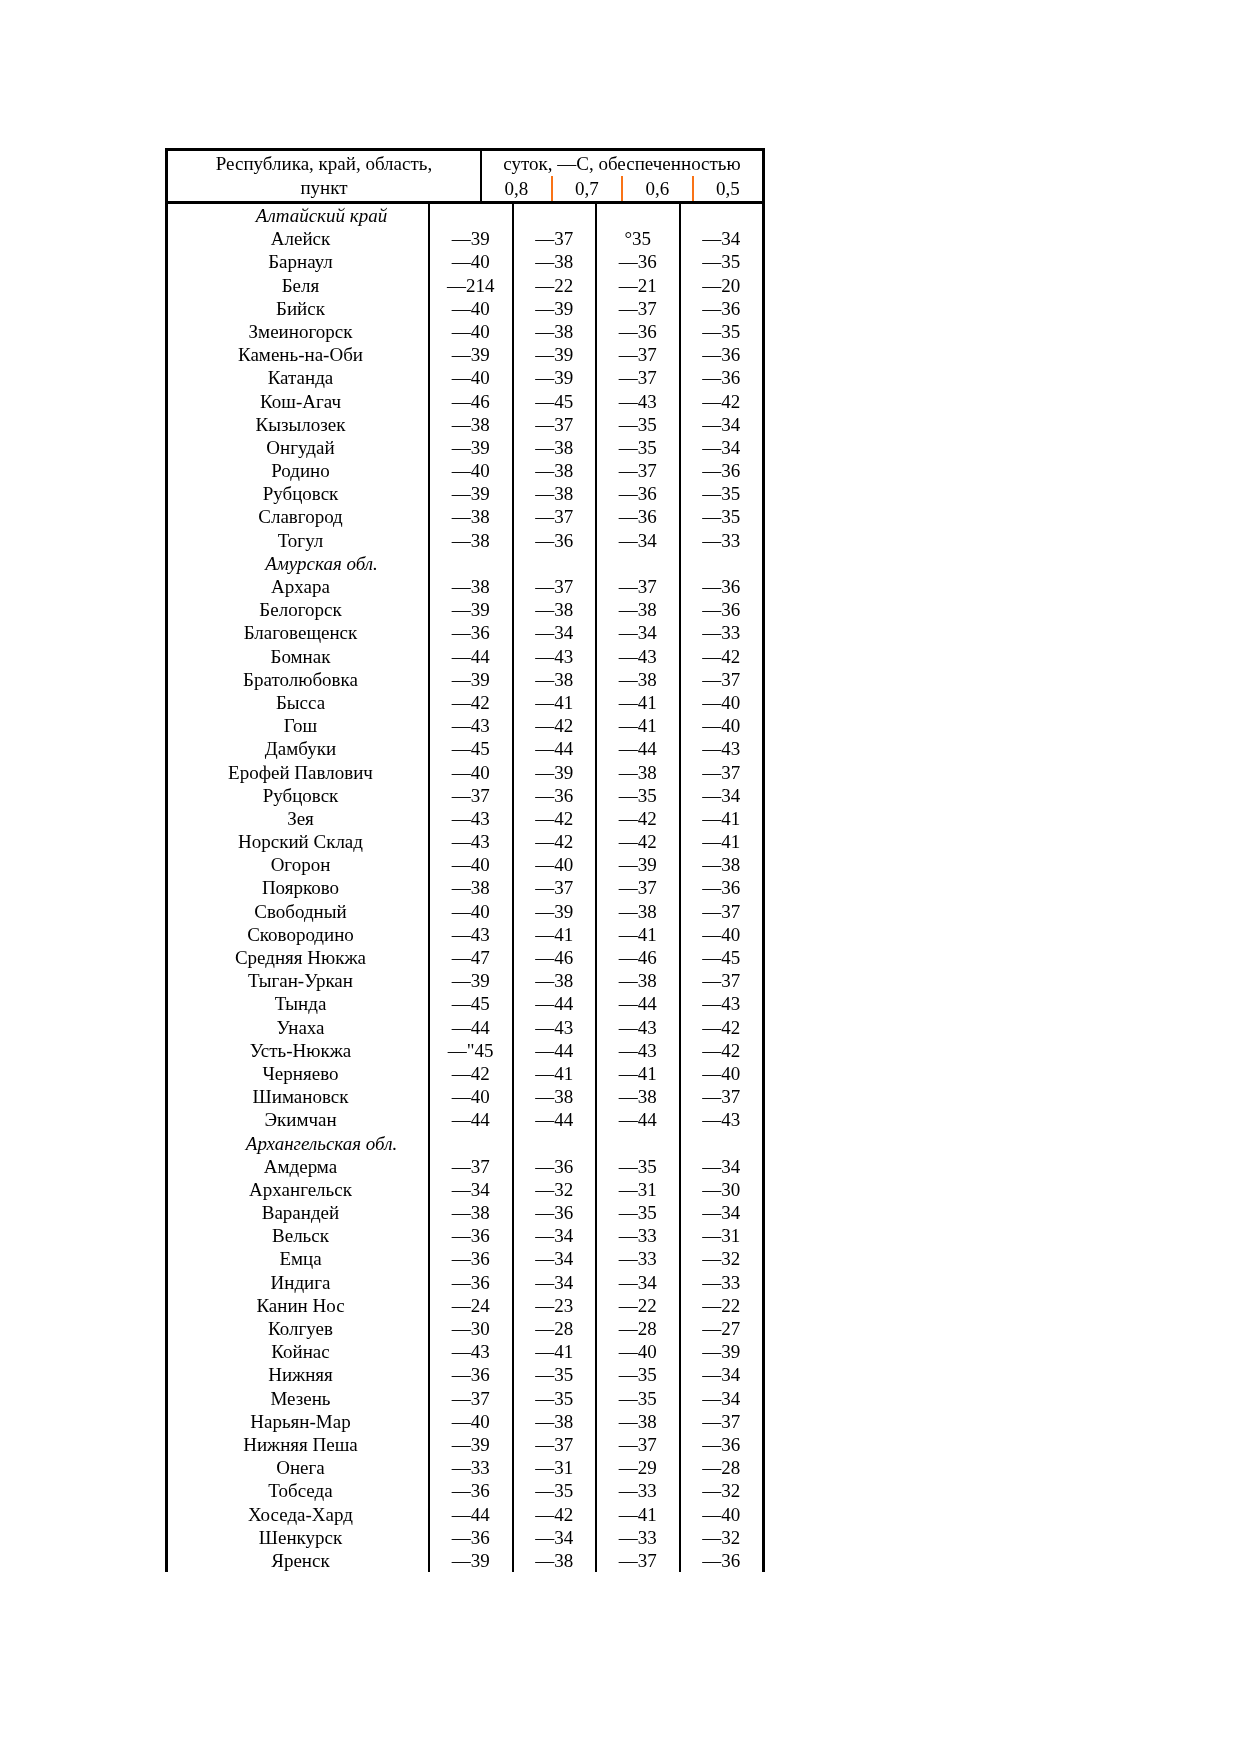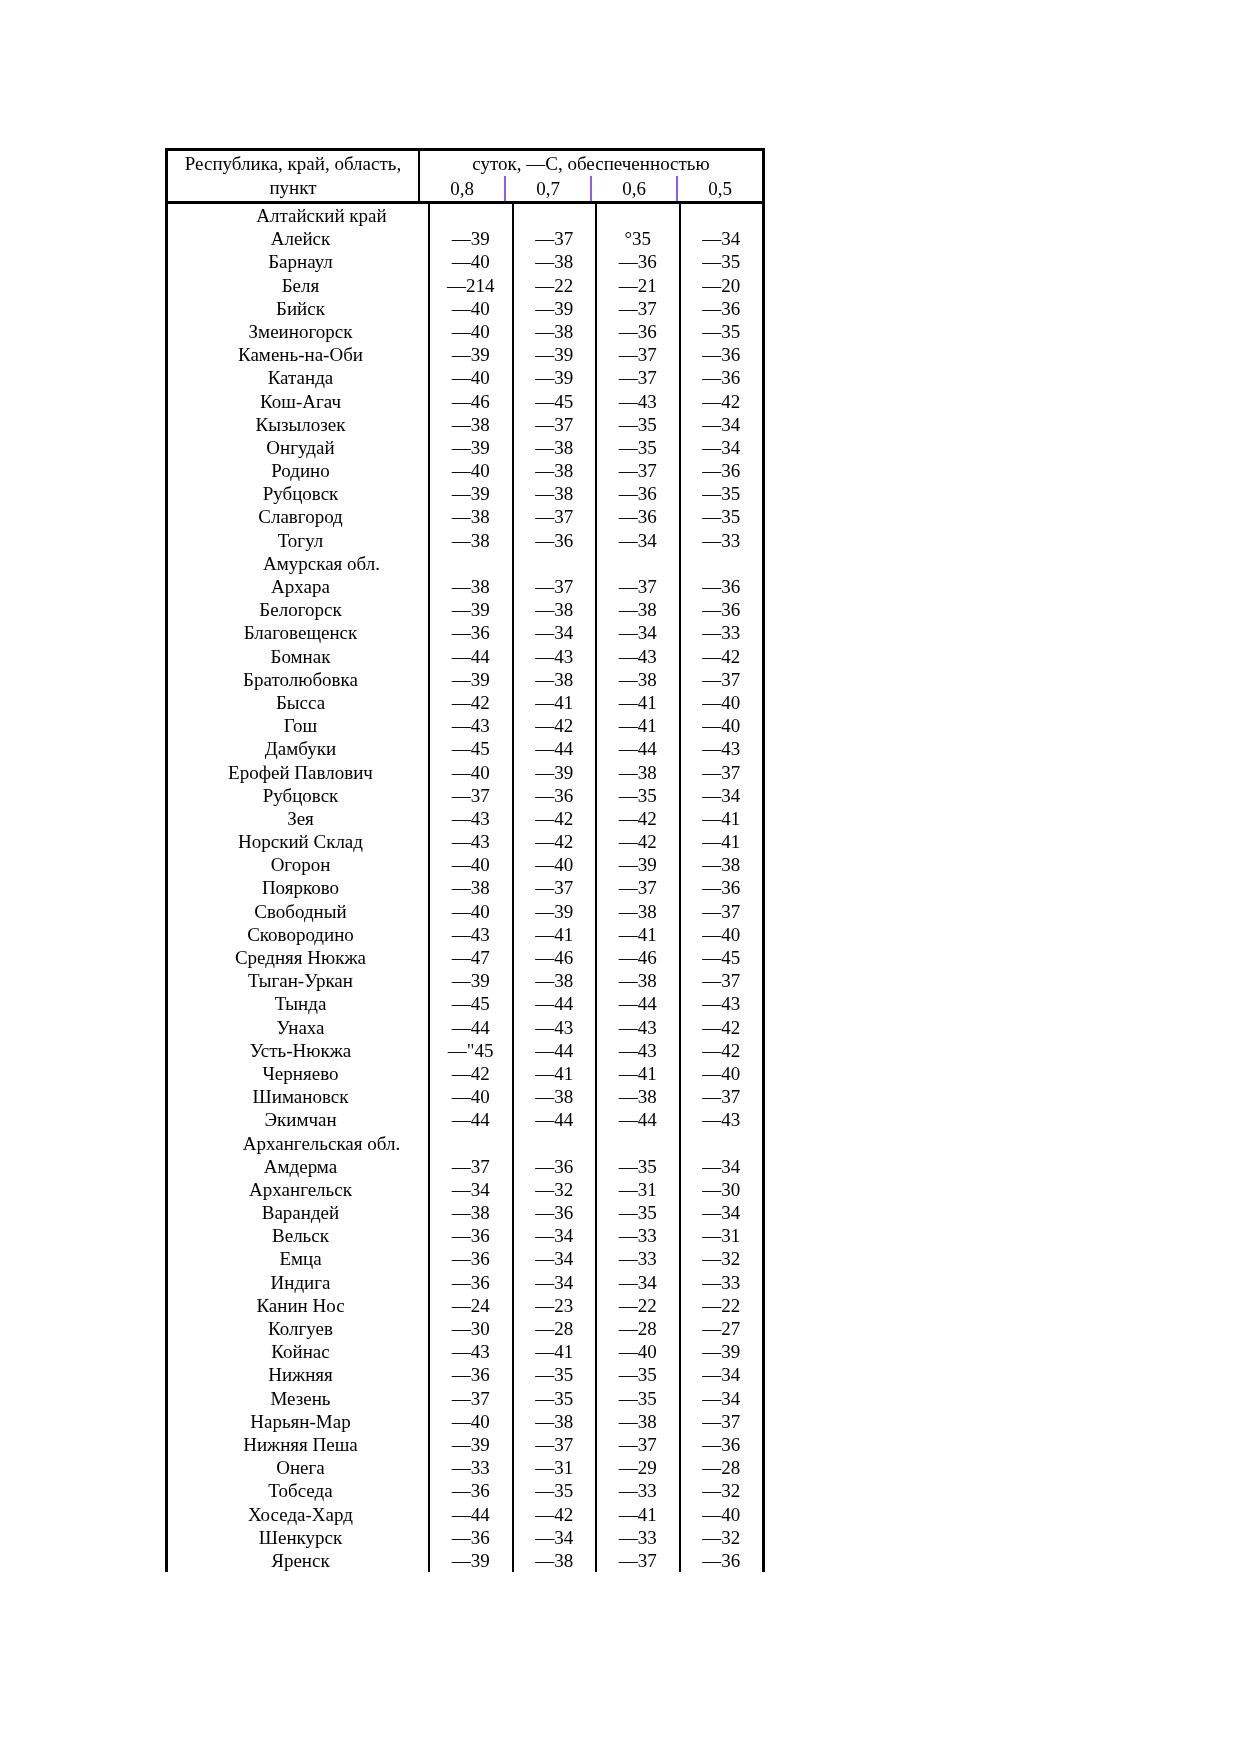--- a/index.html
+++ b/index.html
@@ -24,21 +24,21 @@
     border-top: 3px solid #000;
     border-left: 3px solid #000;
     border-right: 3px solid #000;
     box-sizing: border-box;
   }
   .thead {
     display: flex;
     border-bottom: 3px solid #000;
   }
   .name-head {
-    width: 252px;
+    width: 314px;
     border-right: 2px solid #000;
     box-sizing: border-box;
     display: flex;
     flex-direction: column;
     justify-content: center;
     align-items: center;
     text-align: center;
     font-size: 19px;
     line-height: 24px;
   }
@@ -58,21 +58,21 @@
     height: 26px;
     align-items: flex-end;
   }
   .subcol {
     flex: 1;
     text-align: center;
     font-size: 19px;
     line-height: 25px;
   }
   .subcol + .subcol {
-    border-left: 2px solid #8b5cf6;
+    border-left: 2px solid #f97316;
   }
   .tbody .trow {
     display: flex;
     height: 23.2px;
   }
   .cell {
     font-size: 19px;
     line-height: 23.2px;
     box-sizing: border-box;
     white-space: nowrap;
@@ -89,20 +89,21 @@
     text-align: center;
   }
   .val-cell:not(:last-child) {
     border-right: 2px solid #000;
   }
   .trow.section .name-cell {
     text-align: center;
     padding-left: 0;
   }
   .trow.section.italic .name-cell {
+    font-style: italic;
     padding-left: 47px;
   }
 </style>
 </head>
 <body>
 
 <div class="page">
   <div class="doc-table">
     <div class="thead">
       <div class="name-head">

